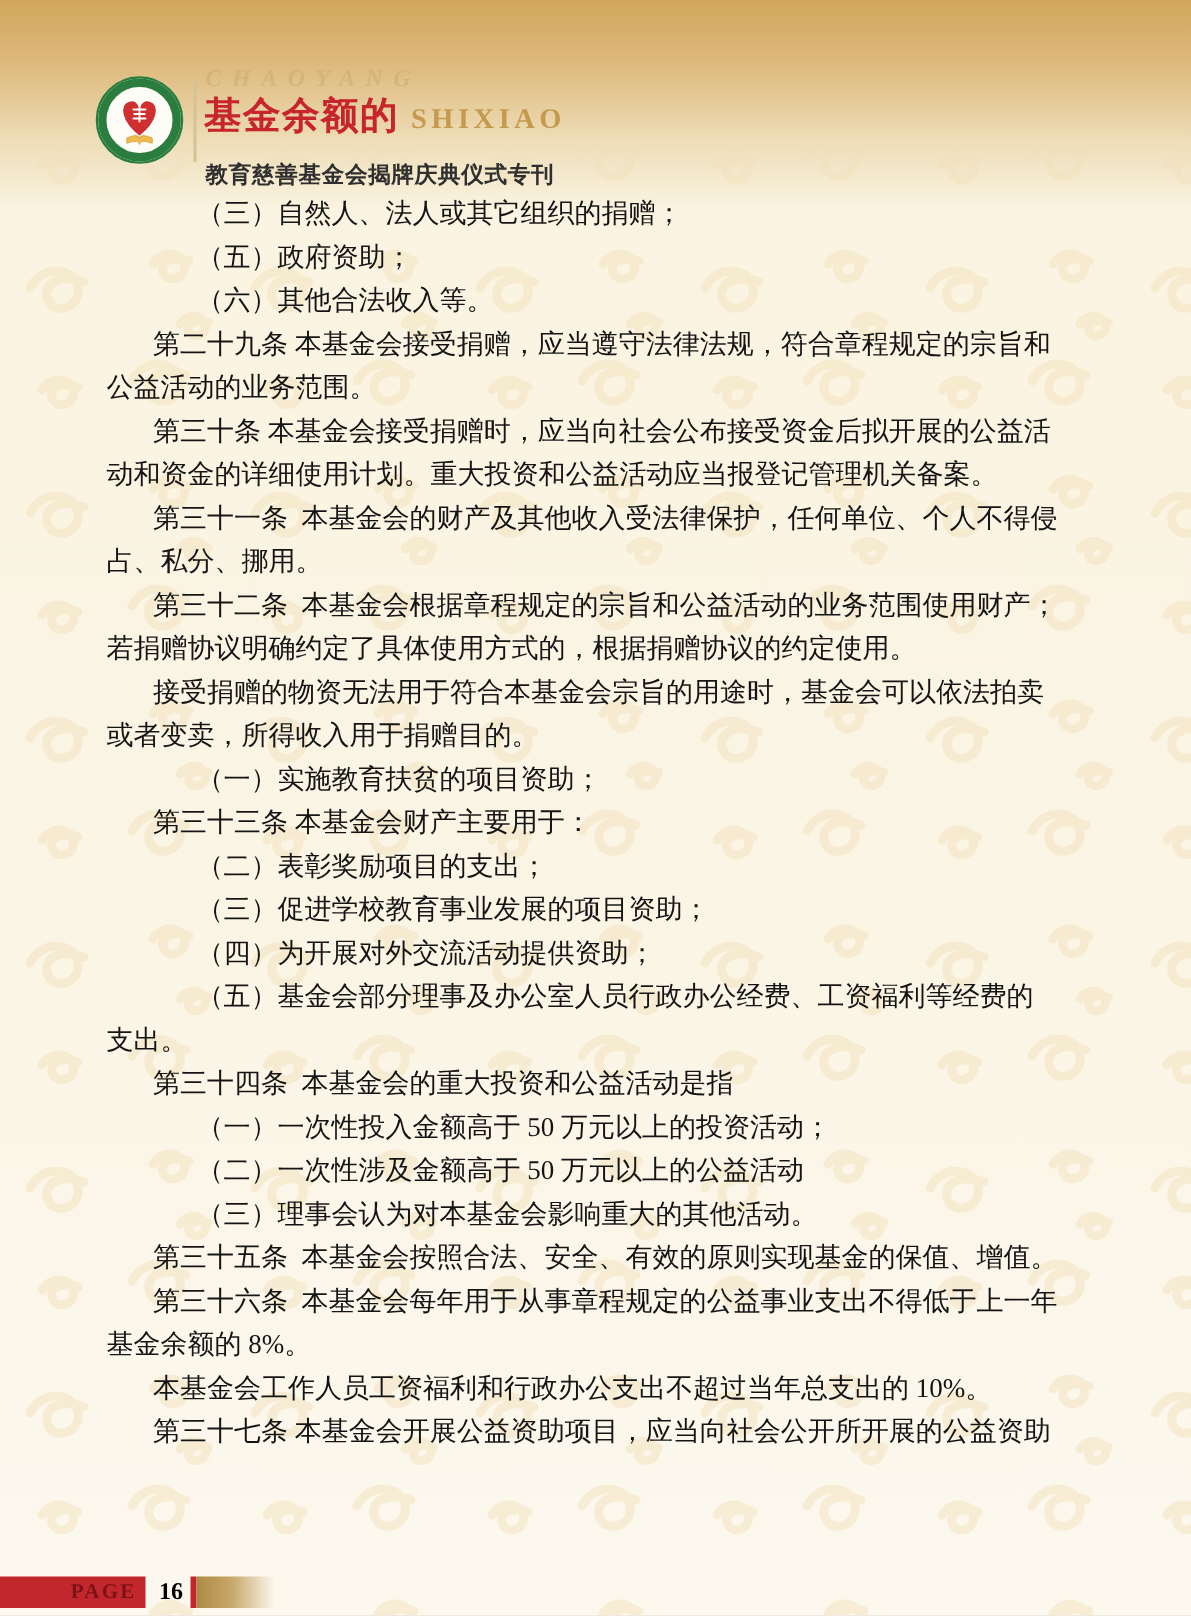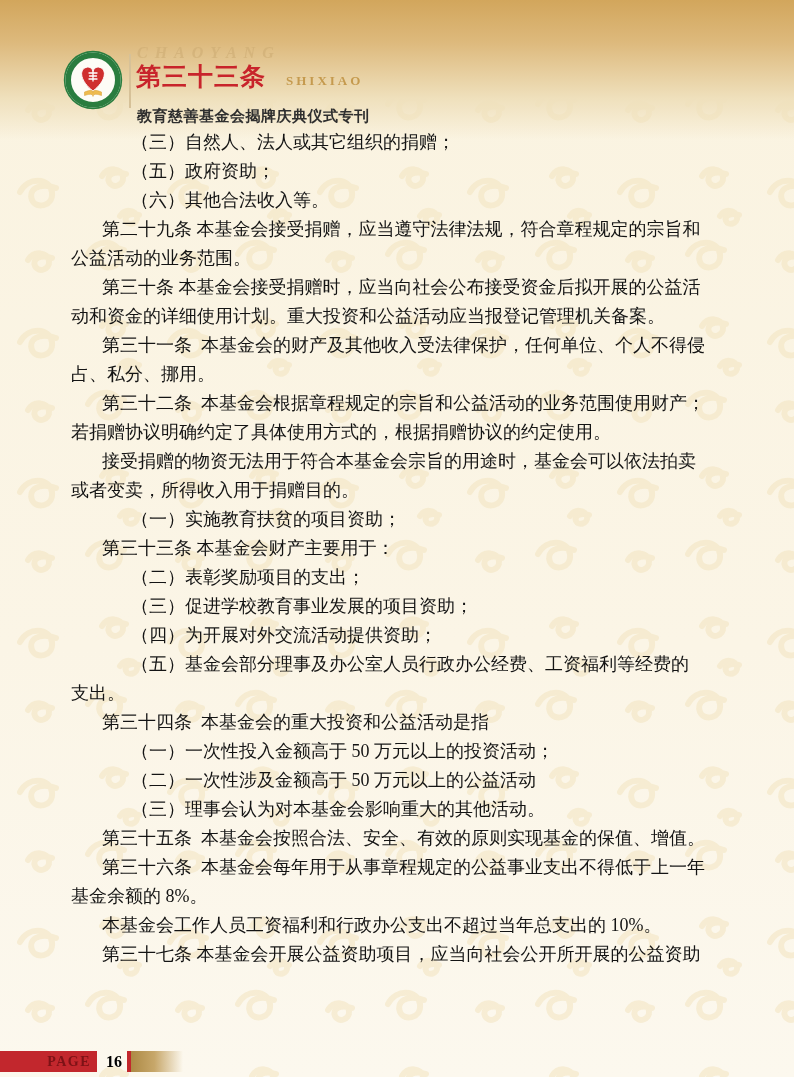--- a/index.html
+++ b/index.html
@@ -21,21 +21,21 @@
     font-family:"Liberation Serif",serif; font-style:italic; font-weight:bold;
     font-size:16px; letter-spacing:7px; color:rgba(205,172,115,0.6);
   }
   .title-row { position:absolute; left:136px; top:60px; z-index:3; white-space:nowrap; }
   .school-name {
     font-family:"Liberation Serif","DejaVu Serif",serif; font-weight:bold;
     font-size:25px; color:#c8242b; letter-spacing:1px;
   }
   .school-en {
     font-family:"Liberation Serif",serif; font-weight:bold;
-    font-size:13px; color:#c59a4e; letter-spacing:3px; margin-left:20px;
+    font-size:19px; color:#c59a4e; letter-spacing:3px; margin-left:8px;
   }
   .subtitle {
     position:absolute; left:137px; top:107px; z-index:3;
     font-family:"Liberation Sans","DejaVu Sans",sans-serif; font-weight:bold;
     font-size:15px; color:#2f2f2f; letter-spacing:0.5px; white-space:nowrap;
   }
   .body-text {
     position:absolute; left:71px; top:128px; width:700px; z-index:2;
     font-size:18px; line-height:29px; color:#141414;
   }
@@ -96,21 +96,21 @@
     </g>
     <g>
       <path d="M21.5 42 q8.5 -3.5 8.5 0.5 q0 -4 8.5 -0.5 l0 3.5 q-8.5 -3 -8.5 1 q0 -4 -8.5 -1 z" fill="#eebb4e" stroke="#d79a2e" stroke-width="0.5"></path>
     </g>
   </svg>
 
   <div class="header-divider"></div>
 
   <div class="watermark">CHAOYANG</div>
   <div class="title-row">
-    <span class="school-name">第三十三条</span><span class="school-en">SHIXIAO</span>
+    <span class="school-name">基金余额的</span><span class="school-en">SHIXIAO</span>
   </div>
   <div class="subtitle">教育慈善基金会揭牌庆典仪式专刊</div>
 
   <div class="body-text">
       <div class="line item">（三）自然人、法人或其它组织的捐赠；</div>
       <div class="line item">（五）政府资助；</div>
       <div class="line item">（六）其他合法收入等。</div>
       <div class="line para">第二十九条 本基金会接受捐赠，应当遵守法律法规，符合章程规定的宗旨和</div>
       <div class="line cont">公益活动的业务范围。</div>
       <div class="line para">第三十条 本基金会接受捐赠时，应当向社会公布接受资金后拟开展的公益活</div>

